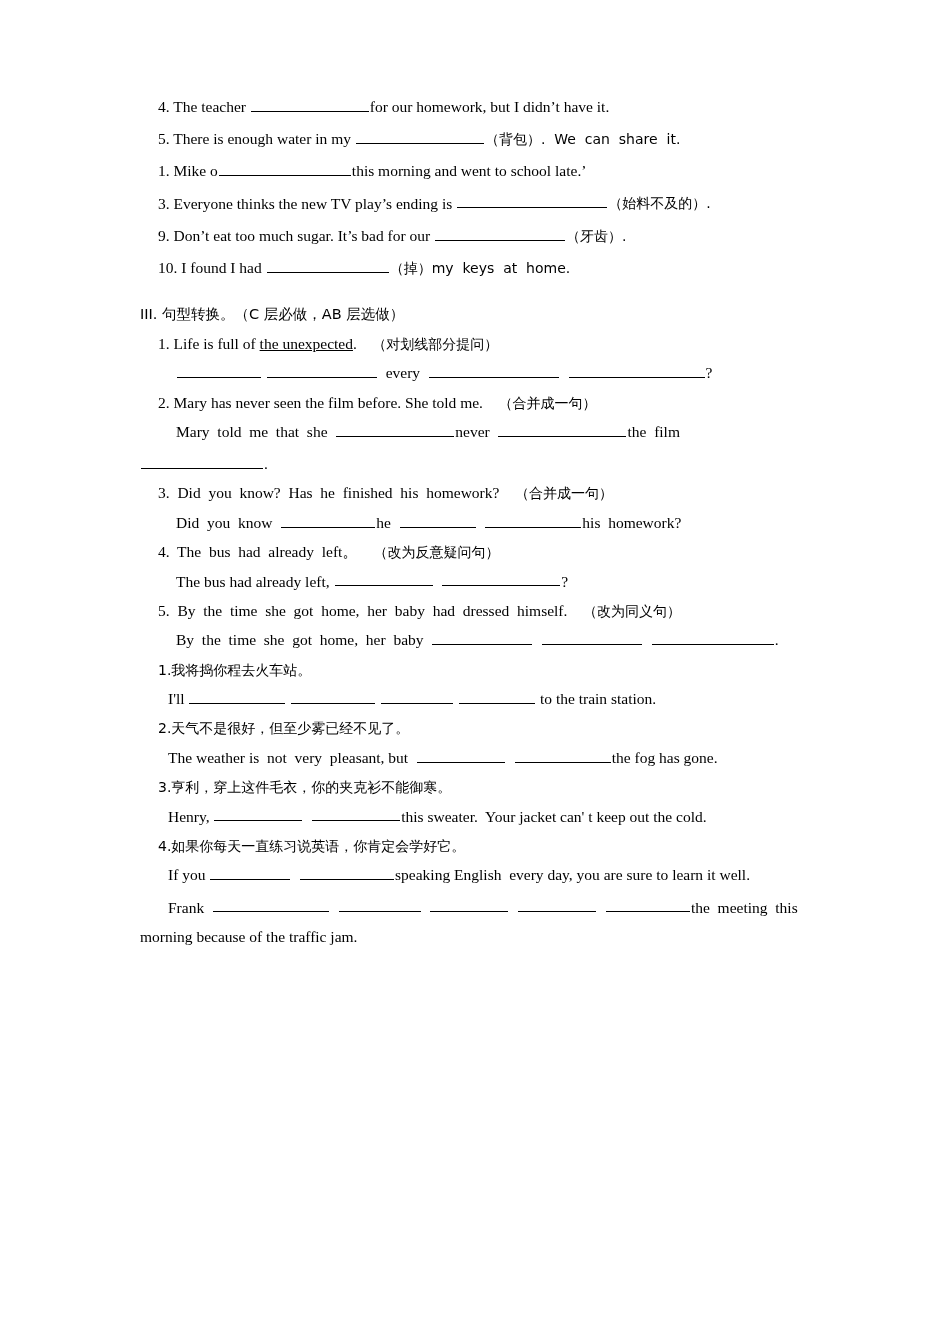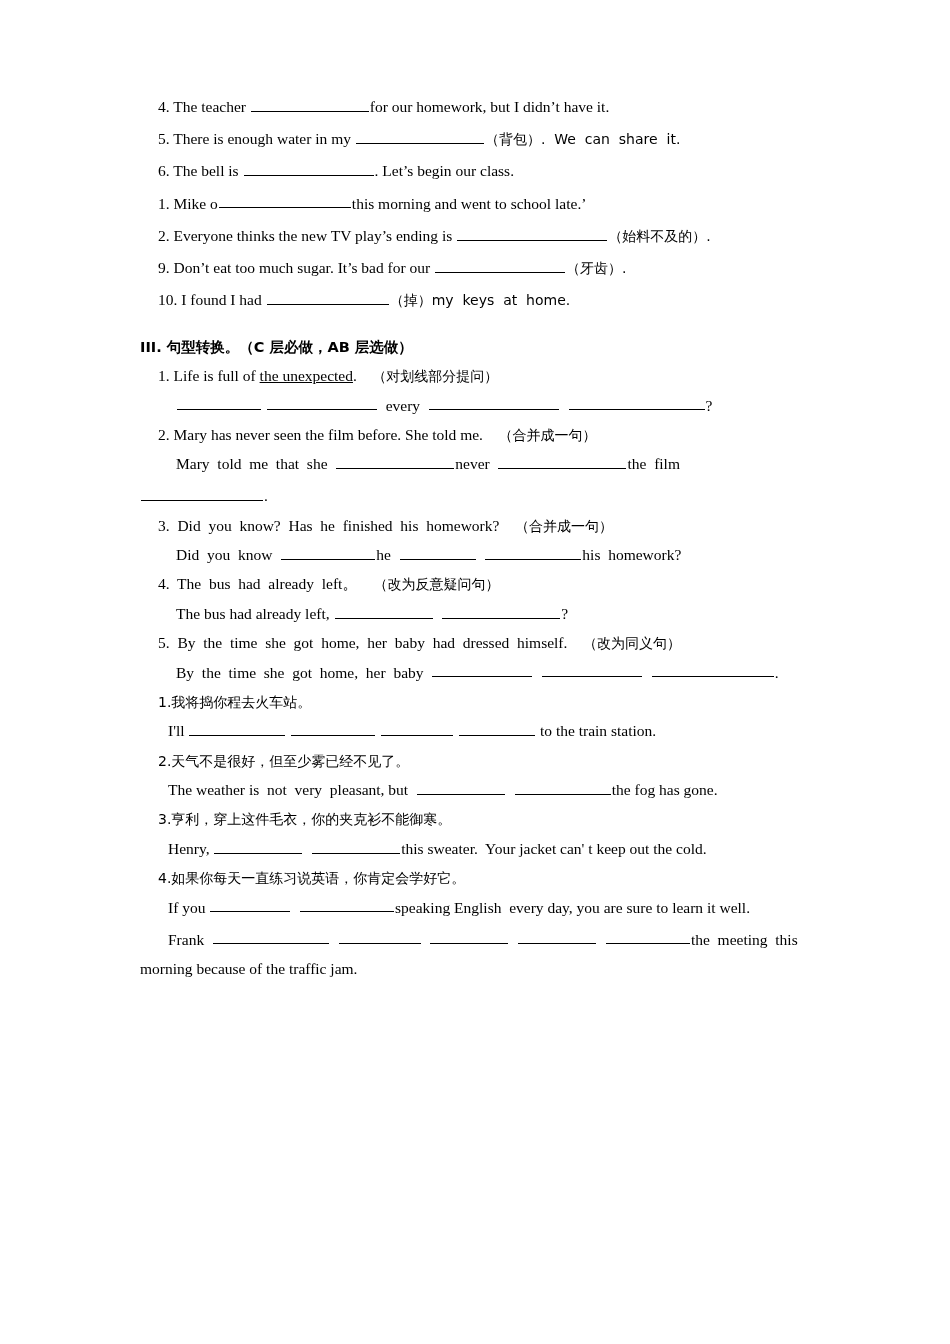--- a/index.html
+++ b/index.html
@@ -57,36 +57,35 @@
     vertical-align: baseline;
     margin: 0 1px;
   }
   .cn {
     font-family: "DejaVu Sans", sans-serif;
     font-size: 14px;
     margin-top: 41px;
   }
   .cnb {
     font-family: "DejaVu Sans", sans-serif;
-    font-weight: bold;
+    font-weight: normal;
     font-size: 14.5px;
   }
 </style>
 </head>
 <body>
 
 <div class="page">
   <div class="content">
 
     <div id="fill-blanks">
         <div class="line indent1"><span>4. The teacher </span><span class="blank" style="width: 118px;"></span><span>for our homework, but I didn’t have it.</span></div>
         <div class="line indent1"><span>5. There is enough water in my </span><span class="blank" style="width: 128px;"></span><span class="cn">（背包）.  We  can  share  it.</span></div>
-        <div class="line indent1"><span>6. The bell is </span><span class="blank" style="width: 130px;"></span><span>. Let’s begin our class.</span></div>
         <div class="line indent1"><span>1. Mike o</span><span class="blank" style="width: 132px;"></span><span>this morning and went to school late.’</span></div>
-        <div class="line indent1"><span>2. Everyone thinks the new TV play’s ending is </span><span class="blank" style="width: 150px;"></span><span class="cn">（始料不及的）.</span></div>
+        <div class="line indent1"><span>3. Everyone thinks the new TV play’s ending is </span><span class="blank" style="width: 150px;"></span><span class="cn">（始料不及的）.</span></div>
         <div class="line indent1"><span>9. Don’t eat too much sugar. It’s bad for our </span><span class="blank" style="width: 130px;"></span><span class="cn">（牙齿）.</span></div>
         <div class="line indent1"><span>10. I found I had </span><span class="blank" style="width: 122px;"></span><span class="cn">（掉）my  keys  at  home.</span></div>
       </div>
 
     <div class="section-head gap-before-lg cnb">III.  句型转换。（C 层必做，AB 层选做）</div>
     <div id="section3">
         <div class="line indent1 tight"><span>1. Life is full of </span><span class="u">the unexpected</span><span>.</span><span>    </span><span class="cn">（对划线部分提问）</span></div>
         <div class="line indent2"><span class="blank" style="width: 84px;"></span><span> </span><span class="blank" style="width: 110px;"></span><span>  every  </span><span class="blank" style="width: 130px;"></span><span>  </span><span class="blank" style="width: 136px;"></span><span>?</span></div>
         <div class="line indent1 tight"><span>2. Mary has never seen the film before. She told me.</span><span>    </span><span class="cn">（合并成一句）</span></div>
         <div class="line indent2"><span>Mary  told  me  that  she  </span><span class="blank" style="width: 118px;"></span><span>never  </span><span class="blank" style="width: 128px;"></span><span>the  film</span></div>

